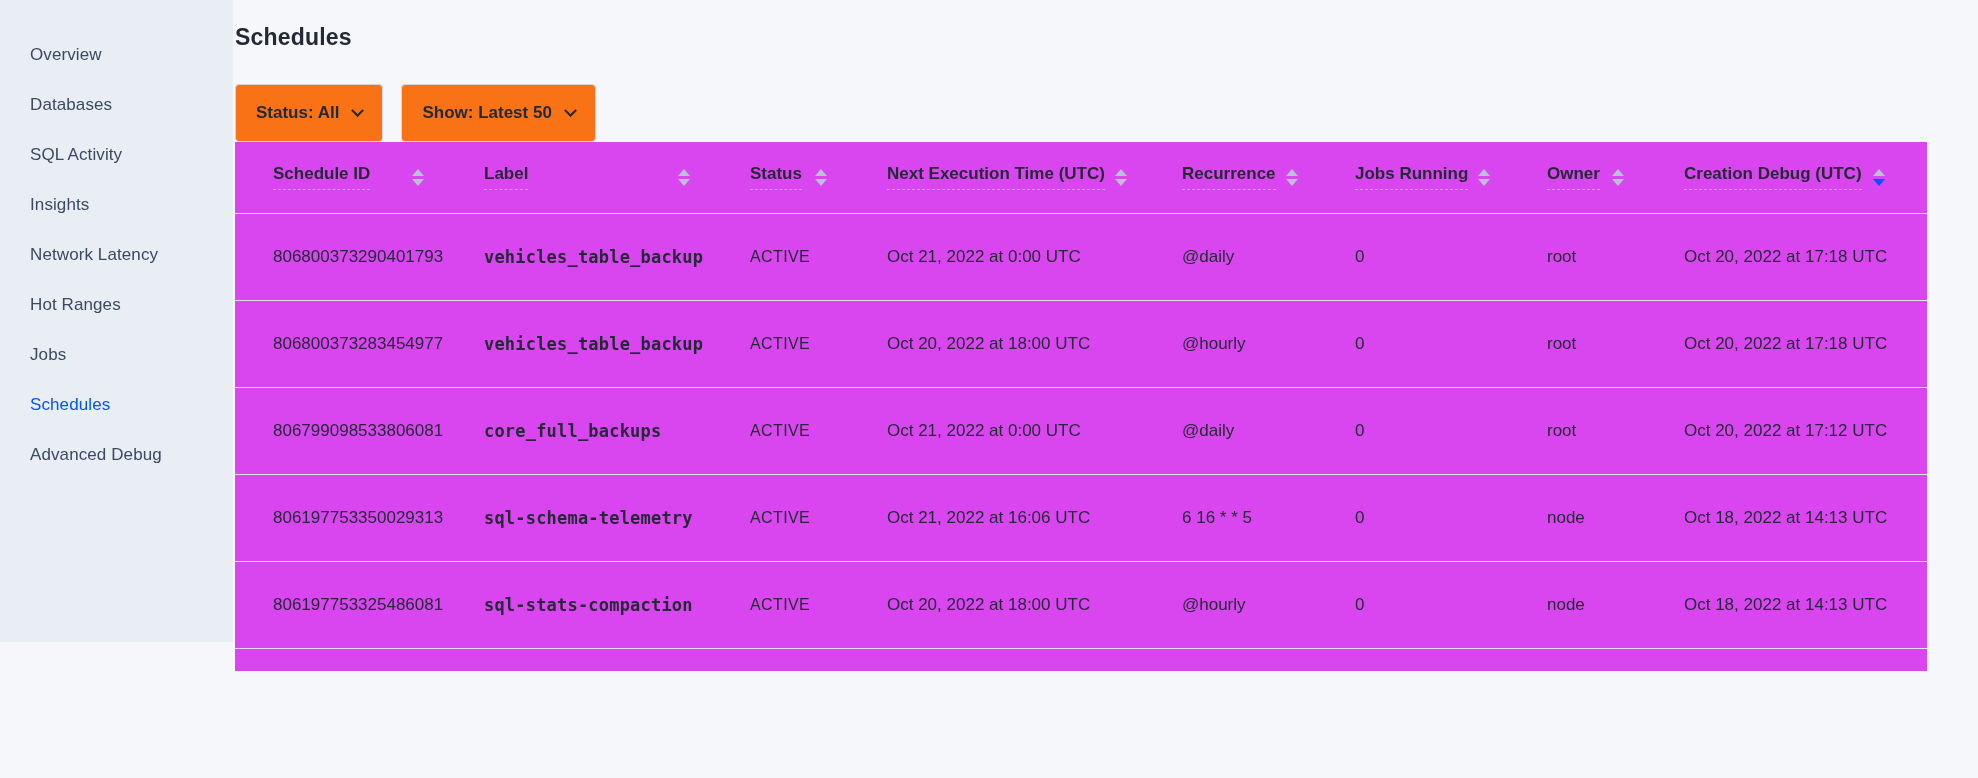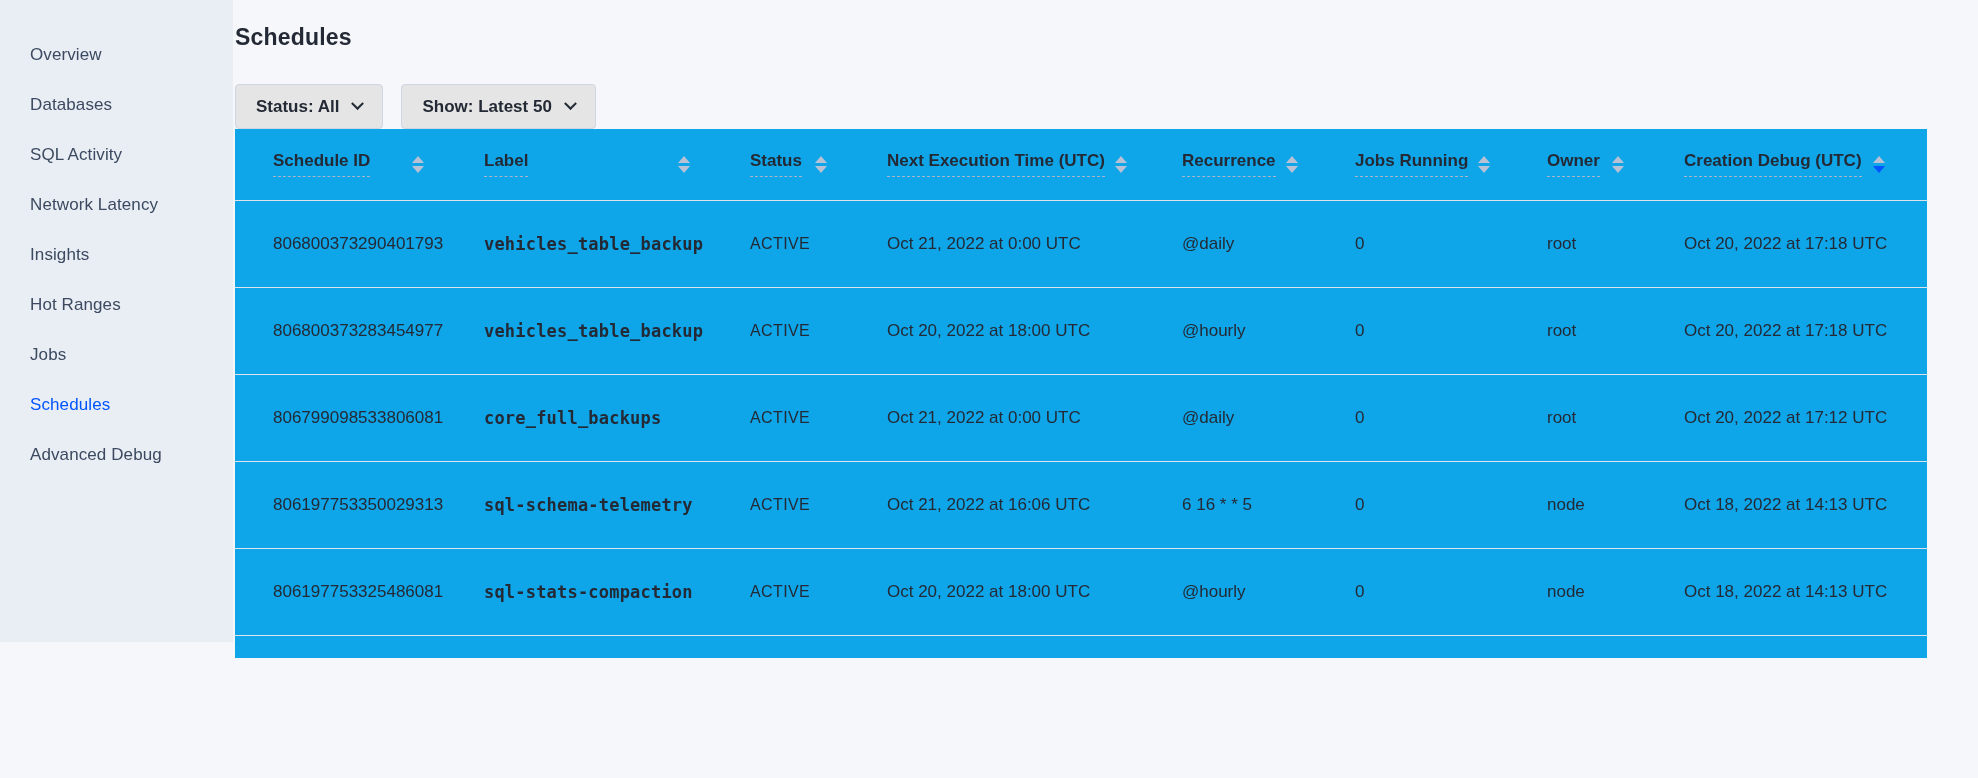--- a/index.html
+++ b/index.html
@@ -34,23 +34,23 @@
     padding: 24px 0 0 2px;
   }
   .page-title {
     font-size: 23px;
     font-weight: 700;
     color: #242a35;
     letter-spacing: 0.2px;
   }
   .filters { margin-top: 33px; display: flex; gap: 18px; }
   .dropdown-btn {
-    height: 45px;
+    height: 58px;
     padding: 0 20px;
-    background: #e5e5e5;
+    background: #f97316;
     border: 1px solid #cfd6e2;
     border-radius: 4px;
     display: inline-flex; align-items: center; gap: 14px;
     font-family: "Liberation Sans", sans-serif;
     font-size: 17px; font-weight: 700; color: #242a35;
     cursor: pointer;
   }
   .chevron {
     display: inline-block;
     width: 9px; height: 9px;
@@ -60,21 +60,21 @@
   }
   .results-count {
     margin-top: 28px;
     margin-bottom: 6px;
     font-size: 17px;
     color: #2f3a4d;
   }
   
   .table-panel {
     width: 1692px;
-    background: #0ea5e9;
+    background: #d946ef;
     padding-bottom: 22px;
   }
   table { border-collapse: collapse; table-layout: fixed; width: 100%; }
   thead th {
     height: 71px;
     border-bottom: 1px solid #e0e4ea;
     text-align: left; vertical-align: middle;
     font-size: 17px; font-weight: 700; color: #242a35;
     padding: 0;
     cursor: pointer;
@@ -125,24 +125,24 @@
   <div class="nav-item">
       <span>Overview</span>
     </div>
   <div class="nav-item">
       <span>Databases</span>
     </div>
   <div class="nav-item">
       <span>SQL Activity</span>
     </div>
   <div class="nav-item">
+      <span>Insights</span>
+    </div>
+  <div class="nav-item">
       <span>Network Latency</span>
-    </div>
-  <div class="nav-item">
-      <span>Insights</span>
     </div>
   <div class="nav-item">
       <span>Hot Ranges</span>
     </div>
   <div class="nav-item">
       <span>Jobs</span>
     </div>
   <div class="nav-item active">
       <span>Schedules</span>
     </div>

